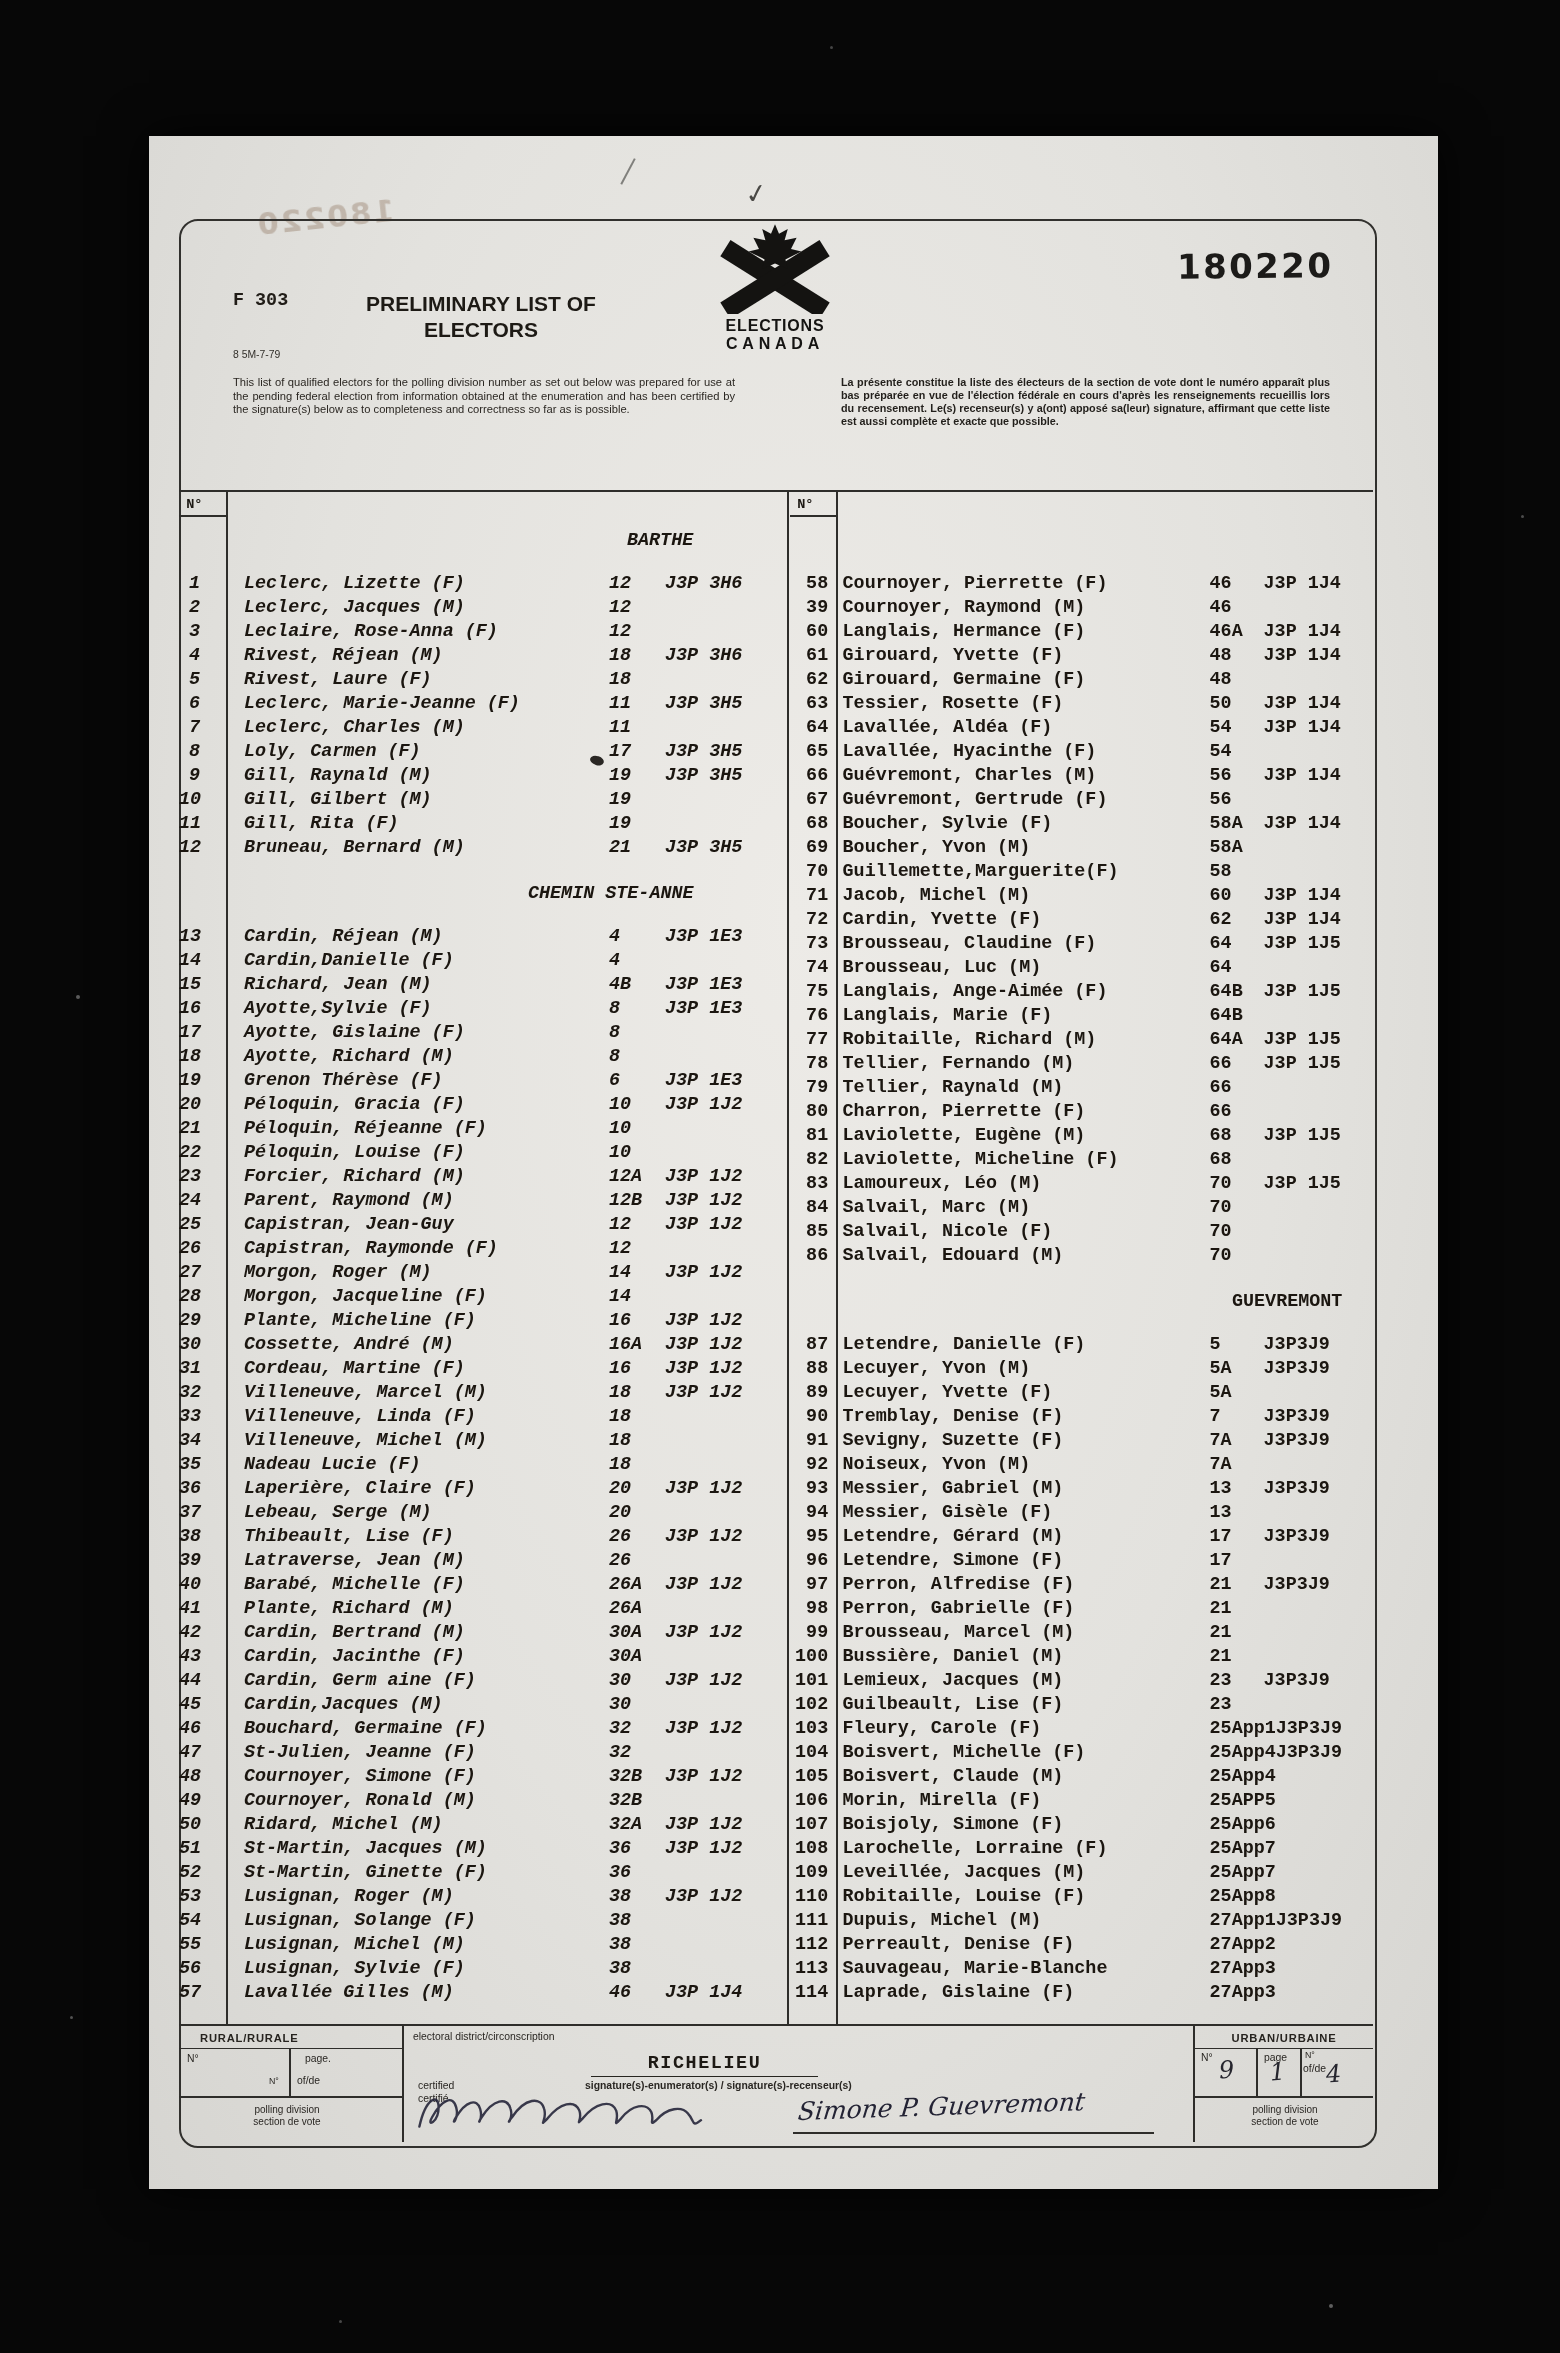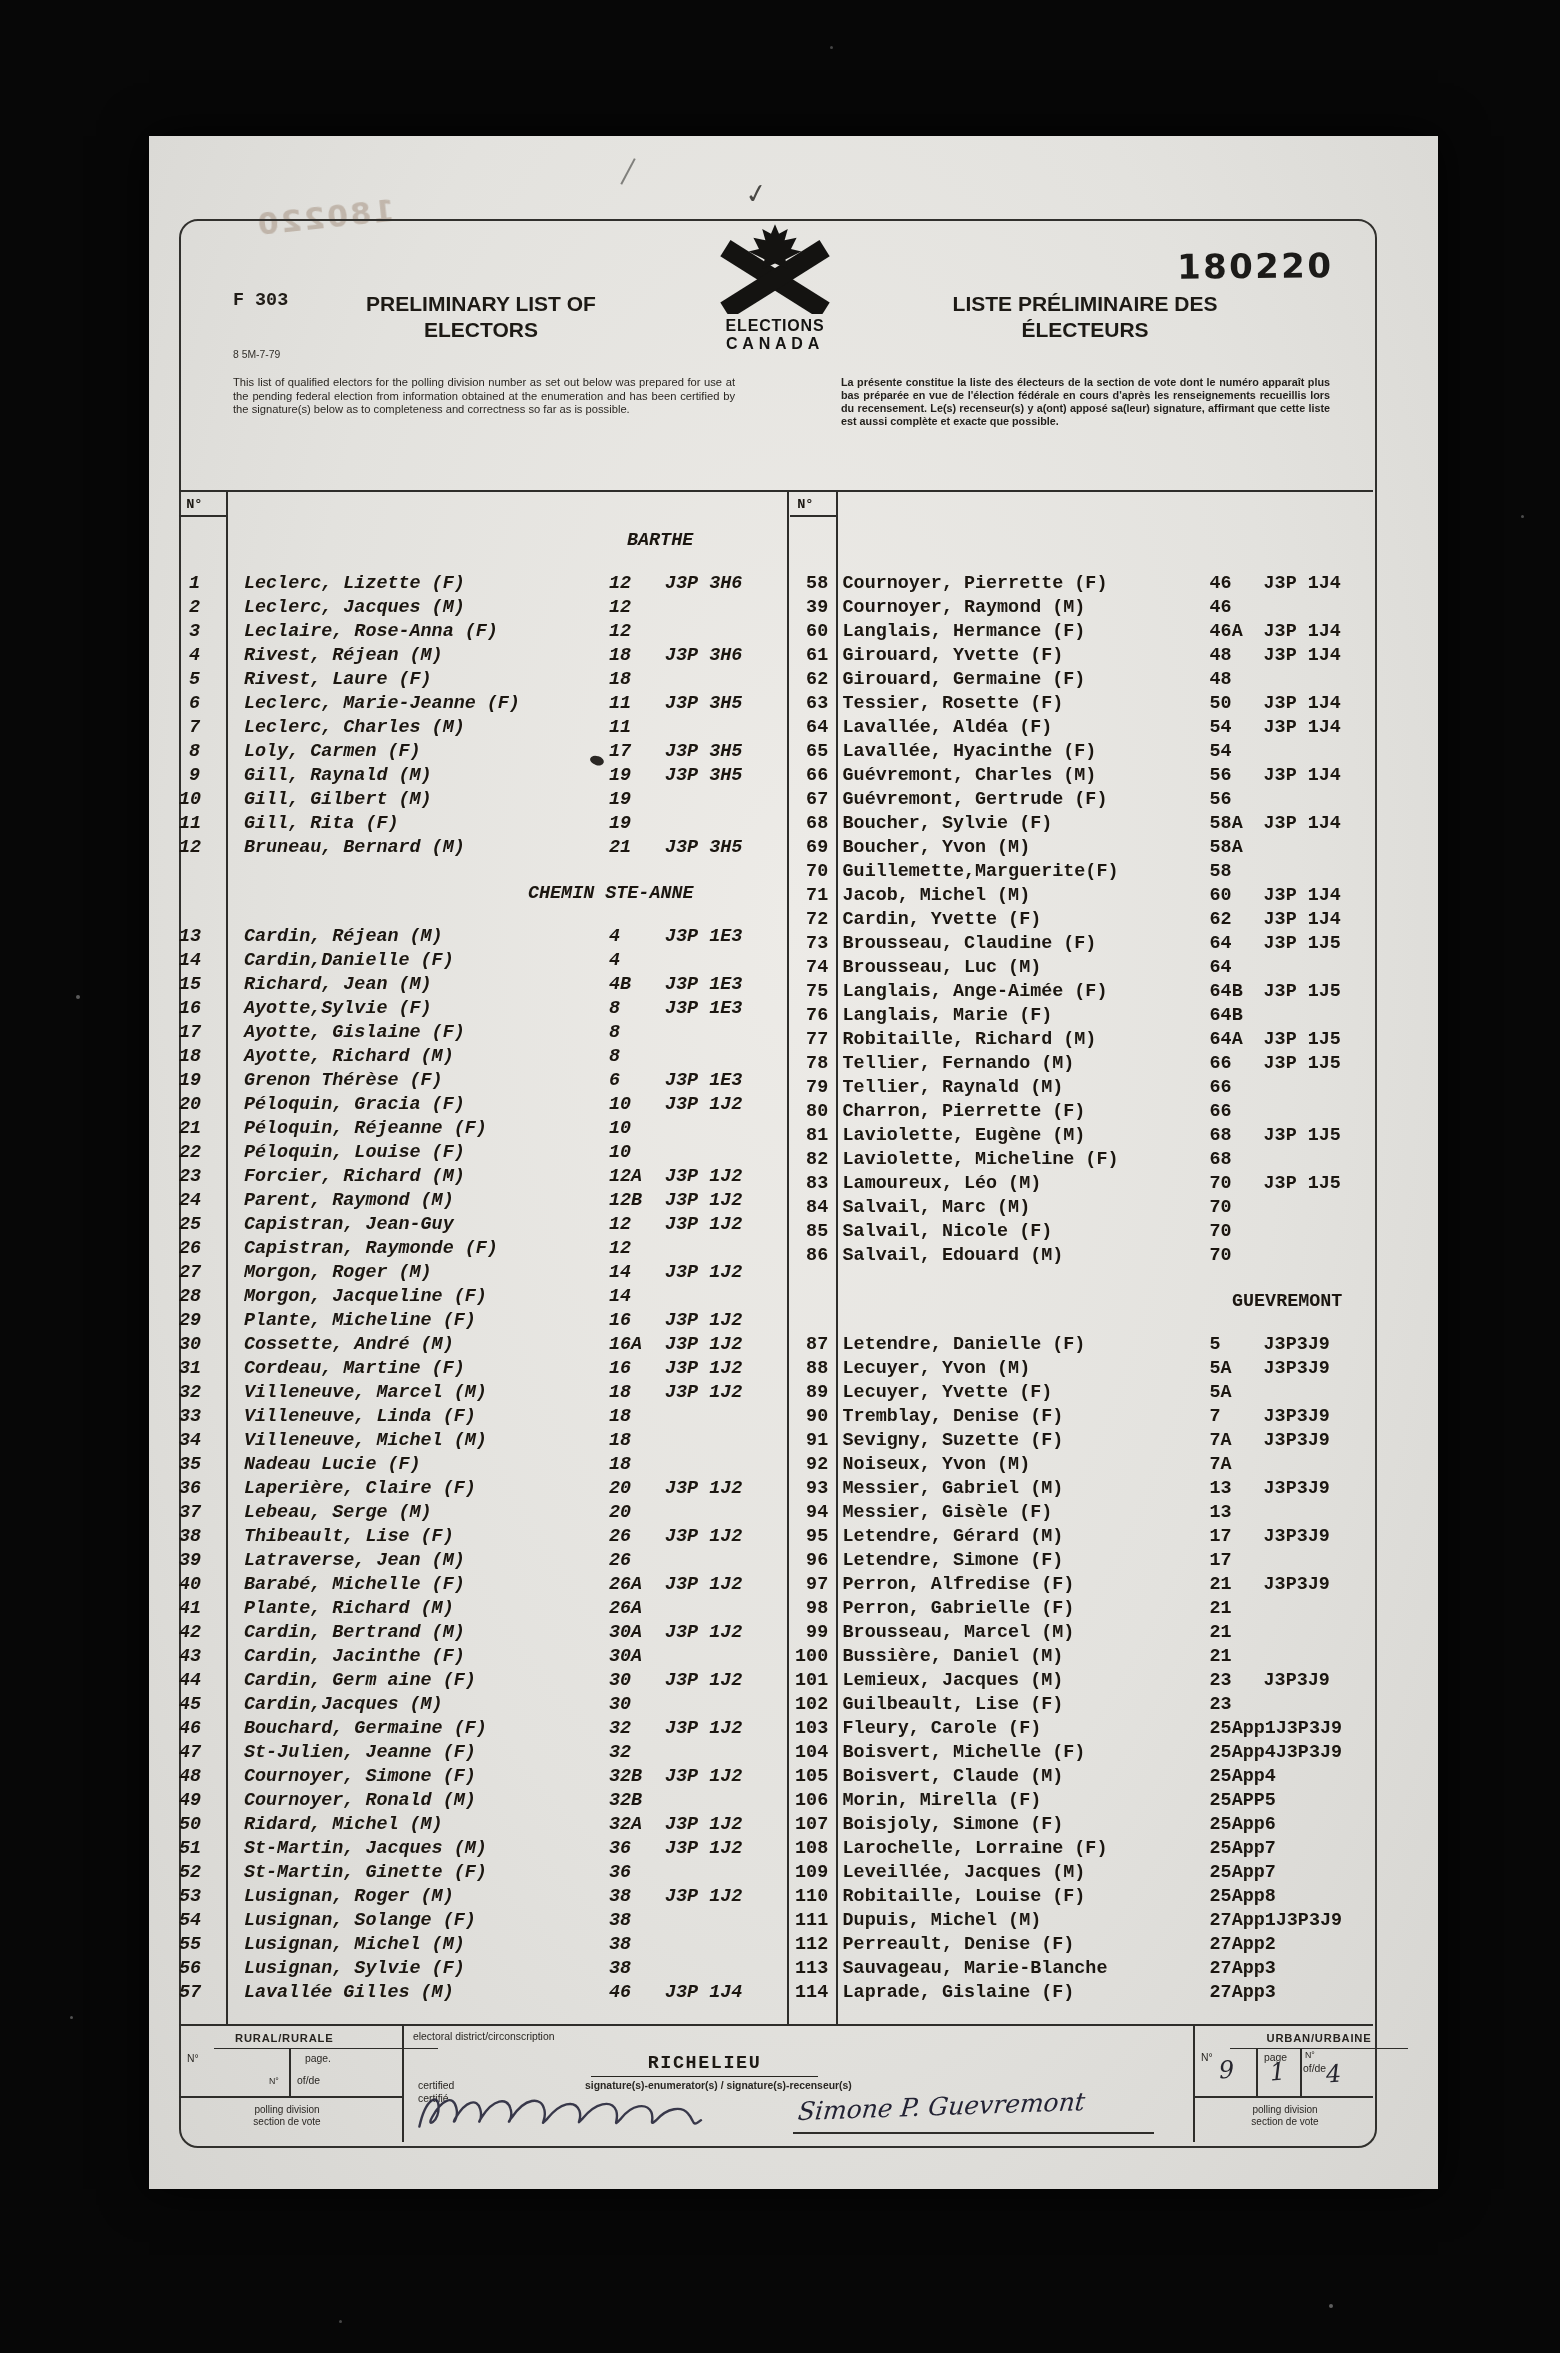--- a/index.html
+++ b/index.html
@@ -69,21 +69,21 @@
   .col > .sec-heading:first-child{margin-top:0;}
 
   
   .ink-blob{position:absolute;left:441px;top:620px;width:13.6px;height:8.8px;border-radius:50%;
     background:#191714;transform:rotate(18deg);opacity:.92;}
 
   
   .f-label{position:absolute;font:10.4px "Liberation Sans",sans-serif;color:#2a2723;}
   .f-label.tiny{font-size:8.8px;}
   .f-box{position:absolute;box-sizing:border-box;font:bold 11.2px "Liberation Sans",sans-serif;
-    color:#26231f;letter-spacing:0.8px;margin-left:35px;}
+    color:#26231f;letter-spacing:0.8px;}
   .f-rural{left:30px;top:1891px;width:224px;height:22.4px;border-bottom:1.6px solid #2e2d2a;padding:4.8px 0 0 21px;}
   .f-urban{left:1046px;top:1891px;width:178px;height:22.4px;border-bottom:1.6px solid #2e2d2a;padding:4.8px 0 0 0;text-align:center;}
   .richelieu{position:absolute;left:442px;top:1917px;width:227px;text-align:center;
     font:bold 18.4px "Liberation Mono",monospace;letter-spacing:1.6px;color:#1d1914;
     border-bottom:1.6px solid #26251f;padding-bottom:2.4px;}
   .hand{position:absolute;font:italic 24px "DejaVu Serif",serif;color:#26262e;transform:rotate(-4deg);}
   .signature-text{
     position:absolute;left:649px;top:1956px;
     font:italic 25px "DejaVu Serif",serif;color:#232334;
     transform:rotate(-2deg) skewX(-8deg);white-space:nowrap;
@@ -117,24 +117,20 @@
   <div class="logo">
     <svg width="128" height="90" viewBox="0 0 160 112">
       <line x1="18" y1="30" x2="142" y2="108" stroke="#141311" stroke-width="24"></line>
       <line x1="142" y1="30" x2="18" y2="108" stroke="#141311" stroke-width="24"></line>
       <path fill="#141311" d="M80 0 L85 12 L96 6 L92 20 L107 17 L100 31 L113 34 L93 44 L96 56 L80 49 L64 56 L67 44 L47 34 L60 31 L53 17 L68 20 L64 6 L75 12 Z"></path>
     </svg>
     <div class="logo-text">ELECTIONS</div>
     <div class="logo-text wide">CANADA</div>
   </div>
 
-  <div class="title-fr">
-    <div>LISTE PRÉLIMINAIRE DES</div>
-    <div>ÉLECTEURS</div>
-  </div>
 
   <div class="stamp">180220</div>
   <div class="print-code">8 5M-7-79</div>
 
   <div class="intro en">This list of qualified electors for the polling division number as set out below was prepared for use at the pending federal election from information obtained at the enumeration and has been certified by the signature(s) below as to completeness and correctness so far as is possible.</div>
   <div class="intro fr">La présente constitue la liste des électeurs de la section de vote dont le numéro apparaît plus bas préparée en vue de l'élection fédérale en cours d'après les renseignements recueillis lors du recensement. Le(s) recenseur(s) y a(ont) apposé sa(leur) signature, affirmant que cette liste est aussi complète et exacte que possible.</div>
 
   <div class="hline" style="left:30px;top:354px;width:1194px;"></div>
   <div class="vline" style="left:77px;top:354px;height:1534px;"></div>
   <div class="vline" style="left:638px;top:354px;height:1534px;"></div>

